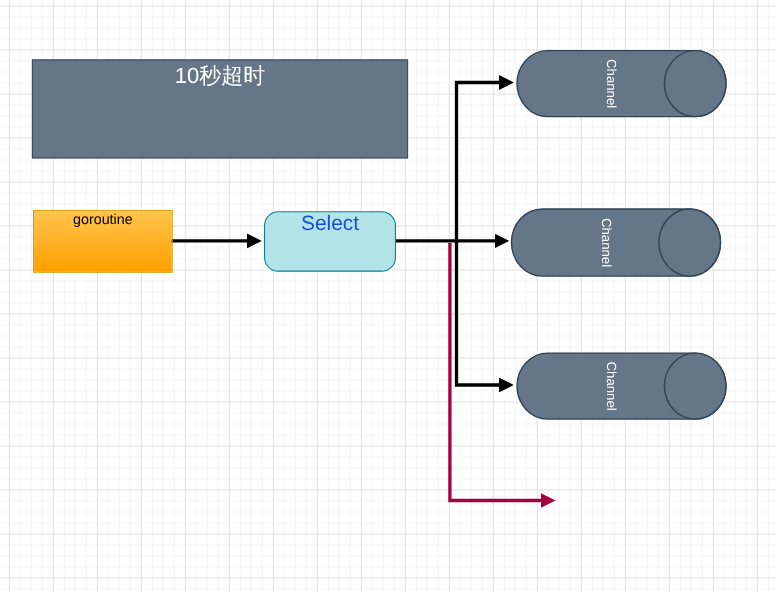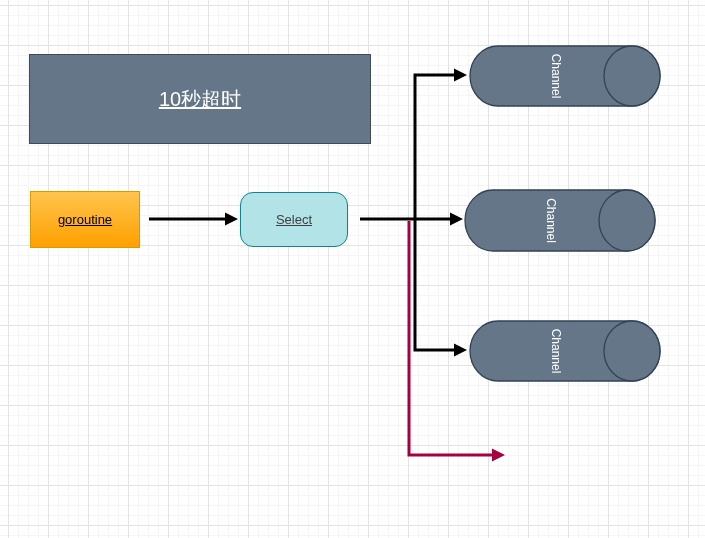--- a/index.html
+++ b/index.html
@@ -7,33 +7,33 @@
   .canvas{
     position:relative;width:705px;height:538px;overflow:hidden;background-color:#ffffff;
     background-image:
       linear-gradient(#e3e3e3 1px, transparent 1px),
       linear-gradient(90deg, #e3e3e3 1px, transparent 1px),
       linear-gradient(#f5f5f5 1px, transparent 1px),
       linear-gradient(90deg, #f5f5f5 1px, transparent 1px);
     background-size:40px 40px,40px 40px,10px 10px,10px 10px;
     background-position:8px 5px,8px 5px,8px 5px,8px 5px;
   }
-  .node{position:absolute;display:flex;align-items:center;justify-content:center;box-sizing:border-box;text-decoration:underline;}
+  .node{position:absolute;display:flex;justify-content:center;box-sizing:border-box;}
   .note-rect{
     left:29px;top:54px;width:342px;height:90px;
     background:#647687;border:1px solid #3c4c5c;color:#ffffff;font-size:20px;
   }
   .goroutine-rect{
-    left:30px;top:191px;width:110px;height:57px;
+    left:30px;top:191px;width:127px;height:57px;
     background:linear-gradient(#ffc44d,#ffa000);border:1px solid #d79b00;
     color:#000000;font-size:13px;
   }
   .select-rect{
-    left:240px;top:192px;width:108px;height:55px;border-radius:13px;
-    background:#b1e3e7;border:1px solid #10838d;color:#404040;font-size:13px;
+    left:240px;top:192px;width:120px;height:55px;border-radius:13px;
+    background:#b1e3e7;border:1px solid #10838d;color:#1d4ed8;font-size:19px;
   }
   .timeout-circle{
     left:512px;top:417px;width:78px;height:78px;border-radius:50%;
     background:#db0077;border:1px solid #a50040;color:#ffffff;font-size:12px;
   }
   svg.layer{position:absolute;left:0;top:0;}
   .cyl-label{font-size:12px;fill:#ffffff;}
 </style>
 </head>
 <body>

